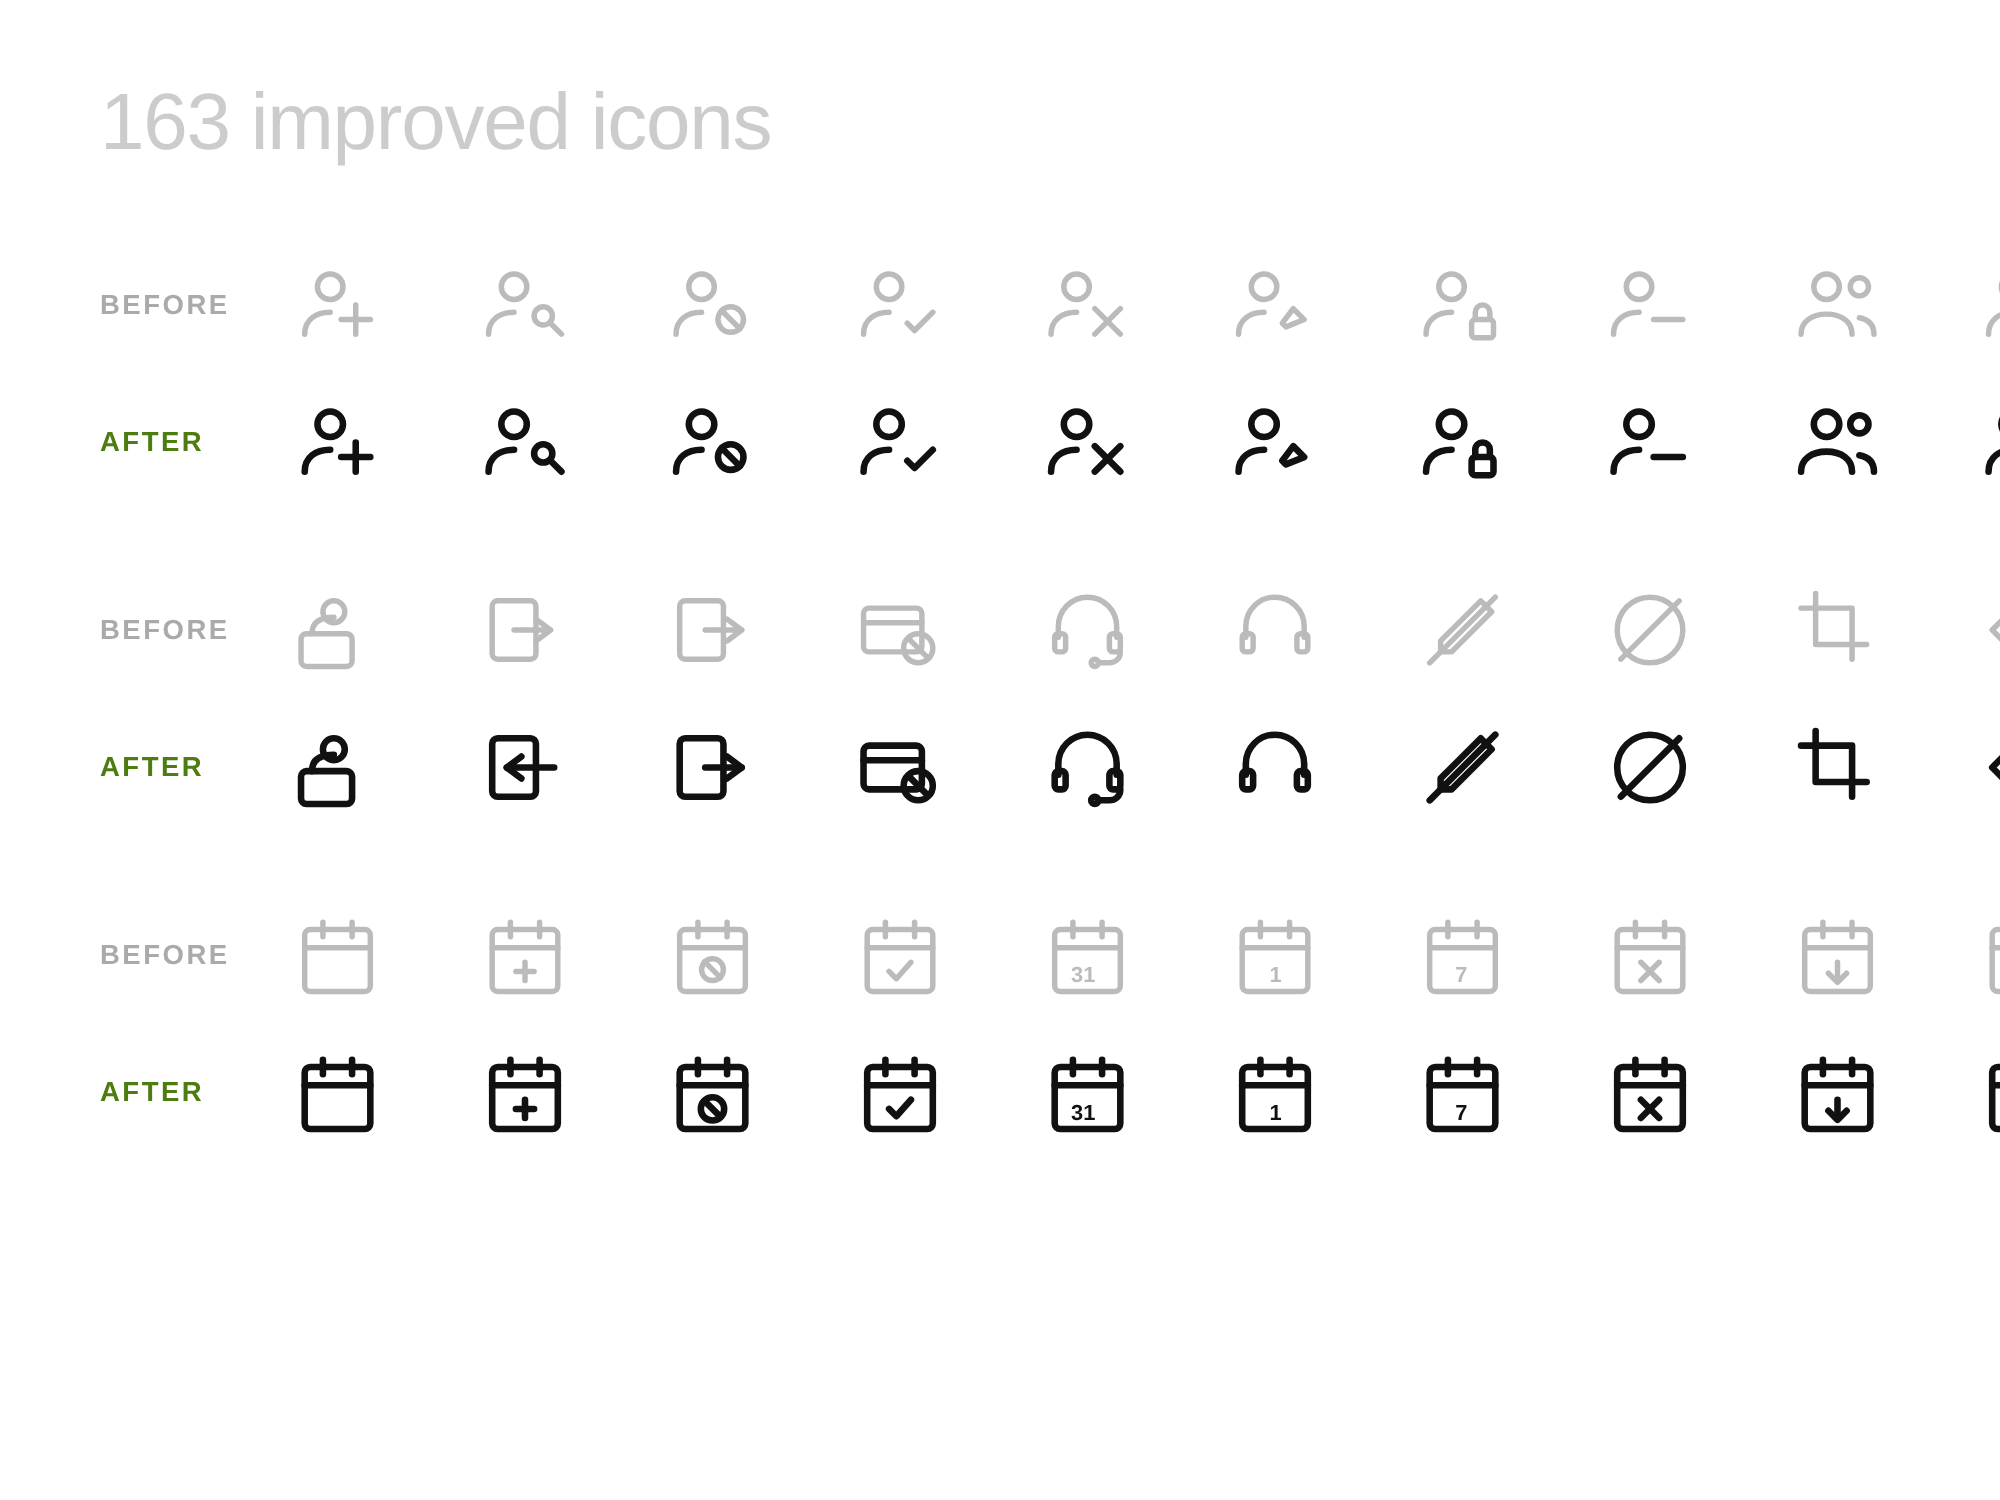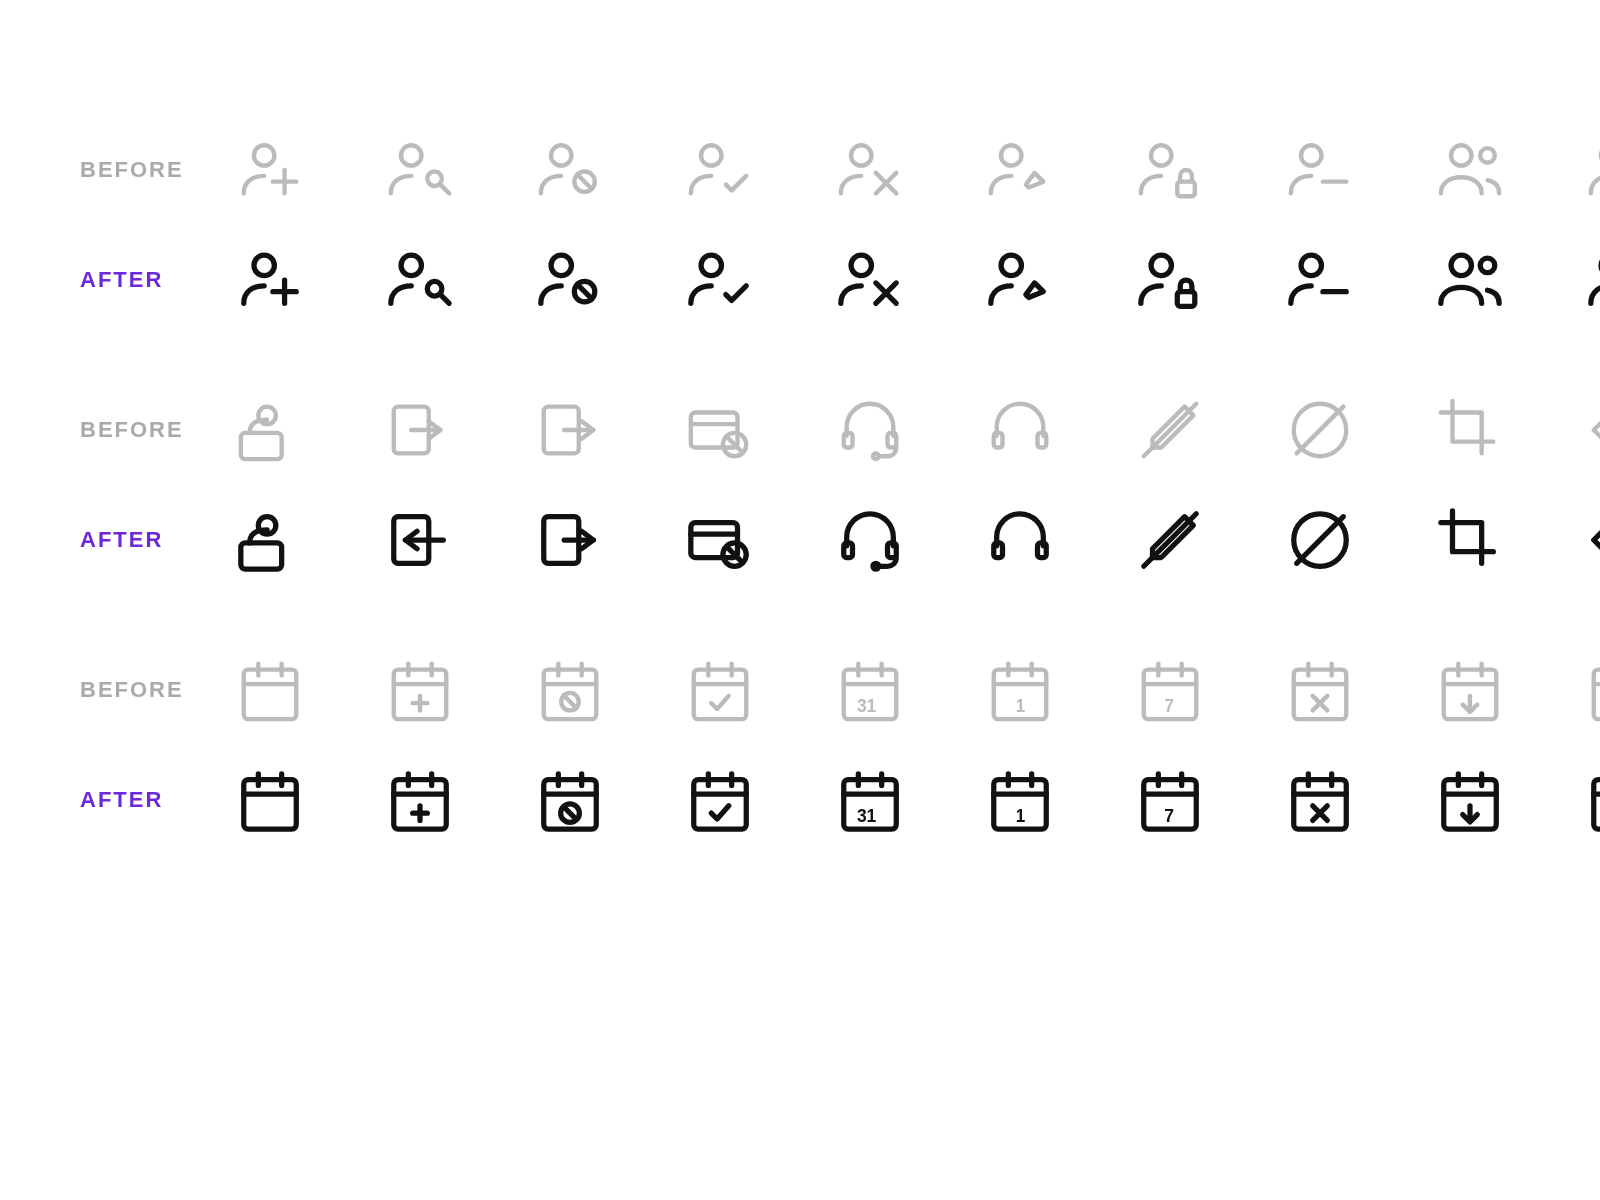--- a/index.html
+++ b/index.html
@@ -39,21 +39,21 @@
     .row-label {
       width: 120px;
       font-size: 22px;
       font-weight: 700;
       letter-spacing: 2px;
       color: #aaa;
       text-transform: uppercase;
       flex-shrink: 0;
     }
     .row-label.after {
-      color: #6d28d9;
+      color: #4d7c0f;
     }
     .icons-grid {
       display: flex;
       gap: 10px;
       align-items: flex-end;
     }
     .icon-cell {
       width: 140px;
       height: 100px;
       display: flex;
@@ -71,20 +71,21 @@
       stroke: #111;
     }
     .section-gap {
       height: 30px;
     }
   </style>
 </head>
 <body>
 
 <div class="header">
+  <span class="subtitle">163 improved icons</span>
 </div>
 
 <div class="icon-section">
 
   <div class="icon-row">
     <div class="row-label">BEFORE</div>
     <div class="icons-grid">
 
       <div class="icon-cell before-icon">
         <svg viewBox="0 0 24 24" fill="none" stroke-width="1.5" stroke-linecap="round" stroke-linejoin="round">

